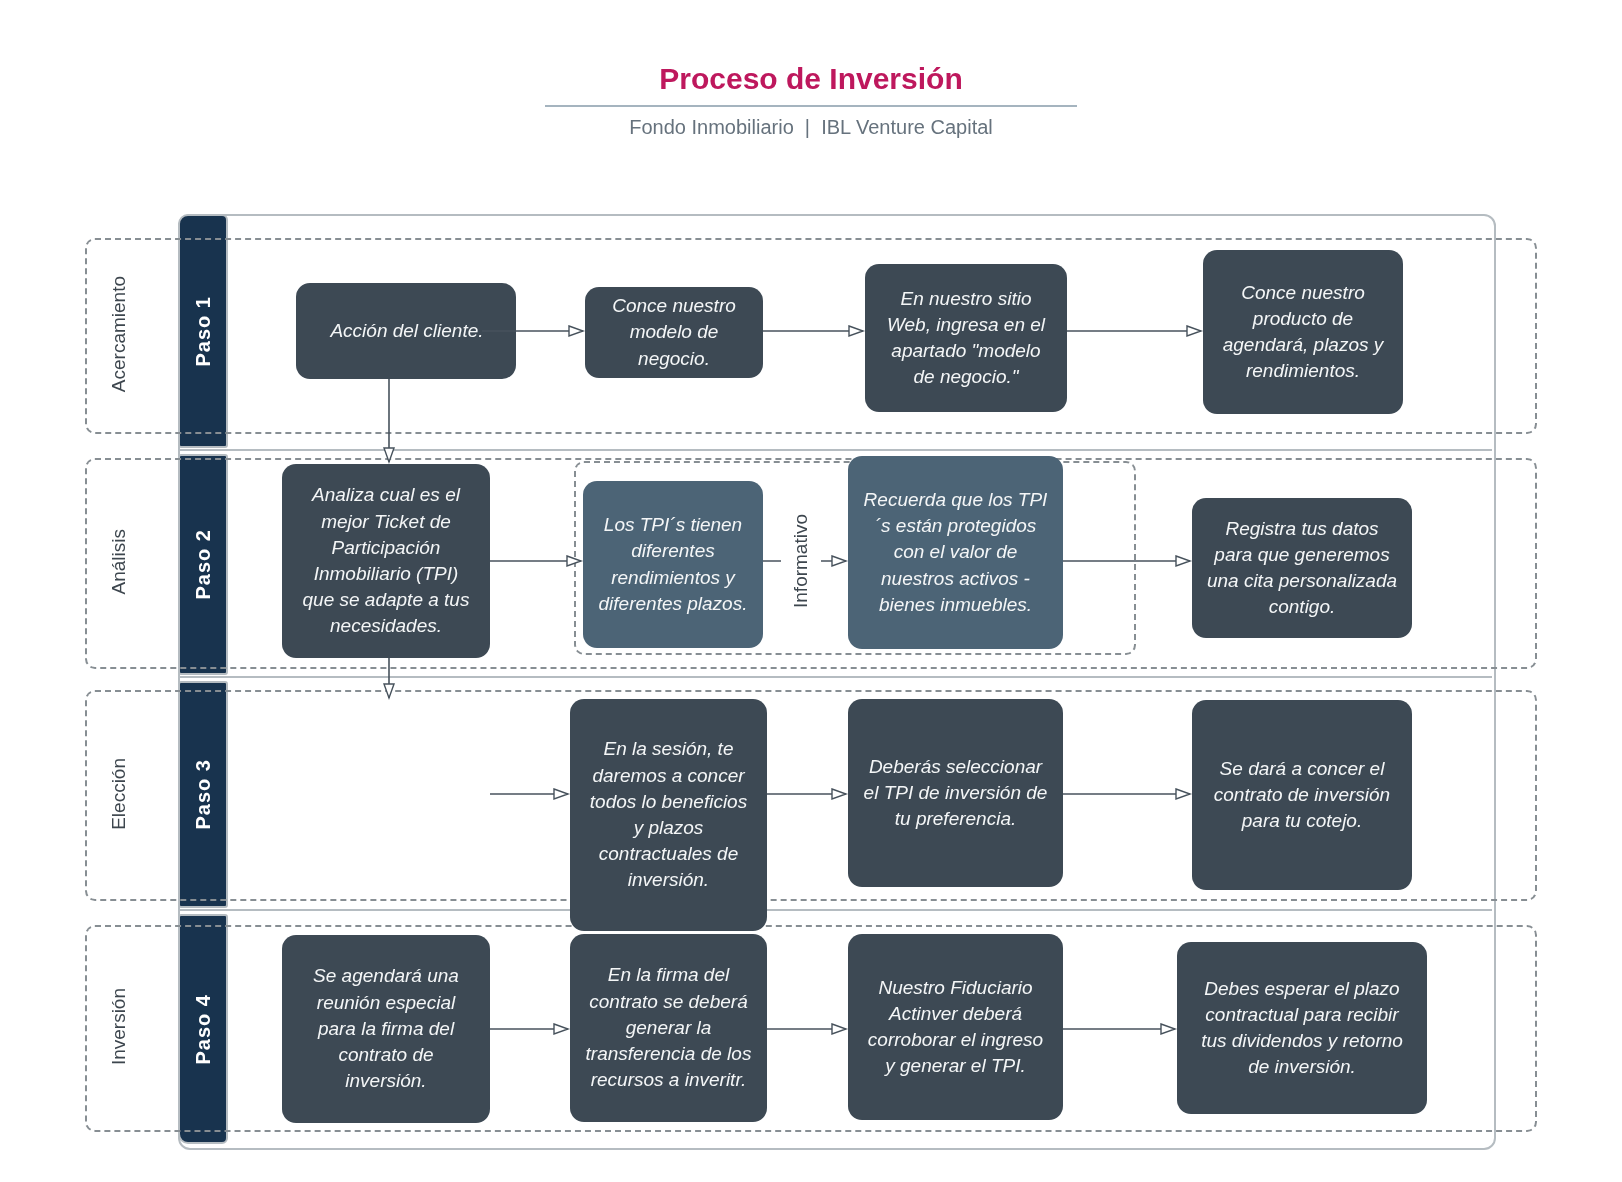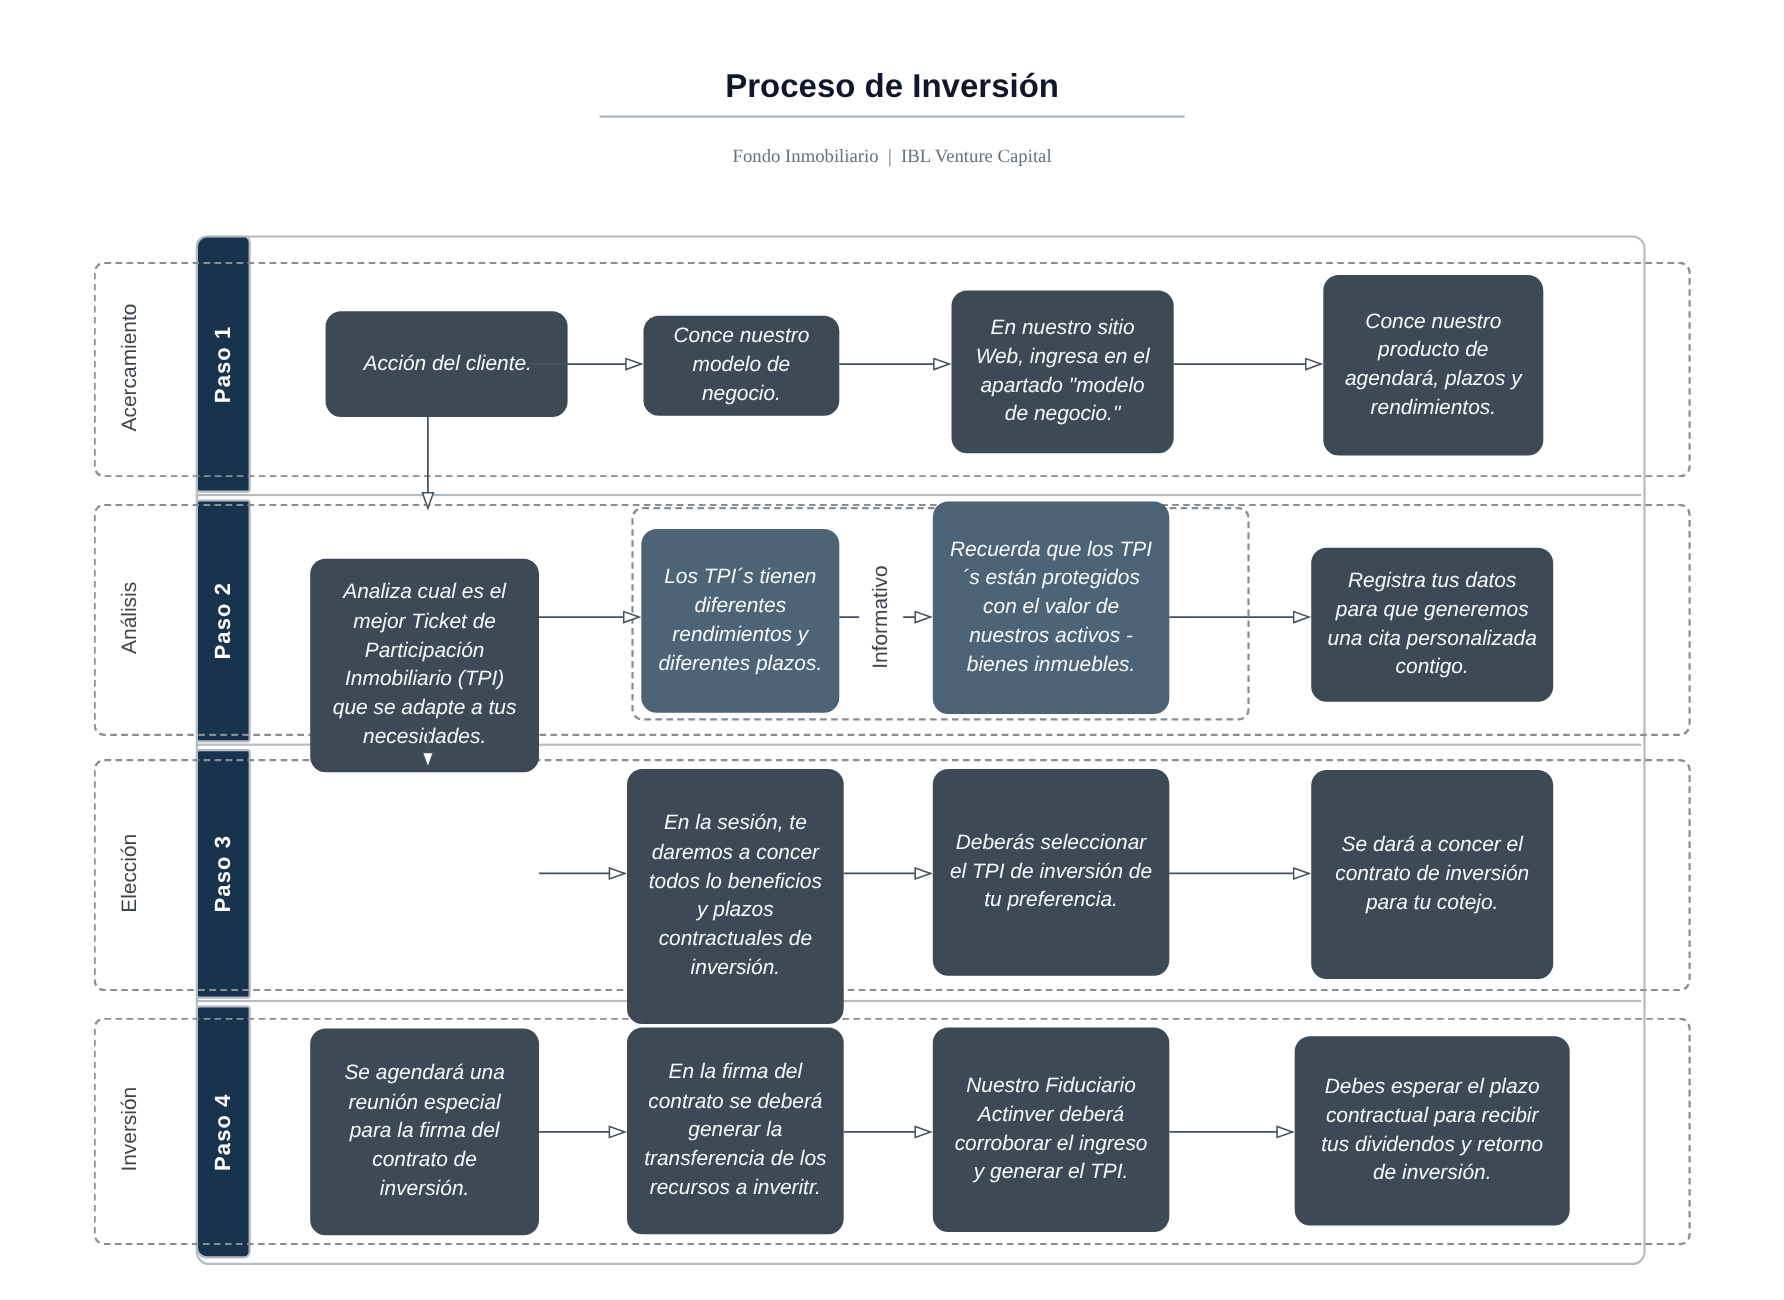--- a/index.html
+++ b/index.html
@@ -2,23 +2,23 @@
 <html><head>
 <meta charset="utf-8">
 <style>
   html,body{margin:0;padding:0;background:#ffffff;}
   .page{
     position:relative;width:1622px;height:1182px;overflow:hidden;
     font-family:"Liberation Sans",sans-serif;background:#ffffff;
   }
   
   .header{position:absolute;top:62px;left:50%;transform:translateX(-50%);width:532px;text-align:center;}
-  .title{font-size:30px;font-weight:bold;color:#0f172a;margin:0;}
+  .title{font-size:30px;font-weight:bold;color:#be185d;margin:0;}
   .title-rule{margin-top:9px;border-top:2px solid #a5b4bf;height:0;}
-  .subtitle{margin-top:25px;font-size:17px;color:#66727d;font-family:Liberation Serif, serif;}
+  .subtitle{margin-top:9px;font-size:20px;color:#66727d;}
   
   .frame{position:absolute;left:178px;top:214px;width:1314px;height:932px;
          border:2px solid #b5bcc1;border-radius:12px;background:transparent;}
   .hsep{position:absolute;left:178px;width:1314px;height:0;border-top:2px solid #b5bcc1;}
   .lane{position:absolute;left:85px;width:1448px;border:2px dashed #878e93;border-radius:10px;}
   .group{position:absolute;border:2px dashed #878e93;border-radius:10px;}
   .stepbar{position:absolute;left:178px;width:50px;background:#18334e;border:2px solid #b5bcc1;
            display:flex;align-items:center;justify-content:center;box-sizing:border-box;}
   .stepbar .vtext{color:#ffffff;font-weight:bold;font-size:20px;letter-spacing:1px;}
   .vtext{writing-mode:vertical-rl;transform:rotate(180deg);white-space:nowrap;}
@@ -82,21 +82,21 @@
     <span class="vtext">Inversión</span>
   </div>
 
   <div class="group" style="left:574px;top:461px;width:558px;height:190px;"></div>
 
   <div class="box dark" style="left:296px;top:283px;width:220px;height:96px;padding-left:16px;">Acción del cliente.</div>
   <div class="box dark" style="left:585px;top:287px;width:178px;height:91px;">Conce nuestro modelo de negocio.</div>
   <div class="box dark" style="left:865px;top:254px;width:202px;height:148px;margin-top:10px;">En nuestro sitio Web, ingresa en el apartado "modelo de negocio."</div>
   <div class="box dark" style="left:1203px;top:250px;width:200px;height:164px;">Conce nuestro producto de agendará, plazos y rendimientos.</div>
 
-  <div class="box dark" style="left:282px;top:464px;width:208px;height:194px;margin-top:44px;">Analiza cual es el mejor Ticket de Participación Inmobiliario (TPI) que se adapte a tus necesidades.</div>
+  <div class="box dark" style="left:282px;top:464px;width:208px;height:194px;">Analiza cual es el mejor Ticket de Participación Inmobiliario (TPI) que se adapte a tus necesidades.</div>
   <div class="box light" style="left:583px;top:481px;width:180px;height:167px;text-align:center;">Los TPI´s tienen diferentes rendimientos y diferentes plazos.</div>
   <div class="box light" style="left:848px;top:456px;width:215px;height:193px;">Recuerda que los TPI´s están protegidos con el valor de nuestros activos - bienes inmuebles.</div>
   <div class="box dark" style="left:1192px;top:498px;width:220px;height:140px;">Registra tus datos para que generemos una cita personalizada contigo.</div>
 
   <div class="box dark" style="left:570px;top:699px;width:197px;height:232px;">En la sesión, te daremos a concer todos lo beneficios y plazos contractuales de inversión.</div>
   <div class="box dark" style="left:848px;top:699px;width:215px;height:188px;">Deberás seleccionar el TPI de inversión de tu preferencia.</div>
   <div class="box dark" style="left:1192px;top:700px;width:220px;height:190px;">Se dará a concer el contrato de inversión para tu cotejo.</div>
 
   <div class="box dark" style="left:282px;top:935px;width:208px;height:188px;">Se agendará una reunión especial para la firma del contrato de inversión.</div>
   <div class="box dark" style="left:570px;top:934px;width:197px;height:188px;">En la firma del contrato se deberá generar la transferencia de los recursos a inveritr.</div>

